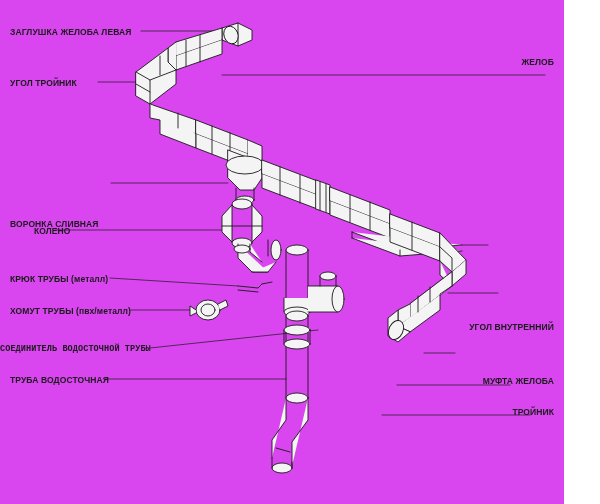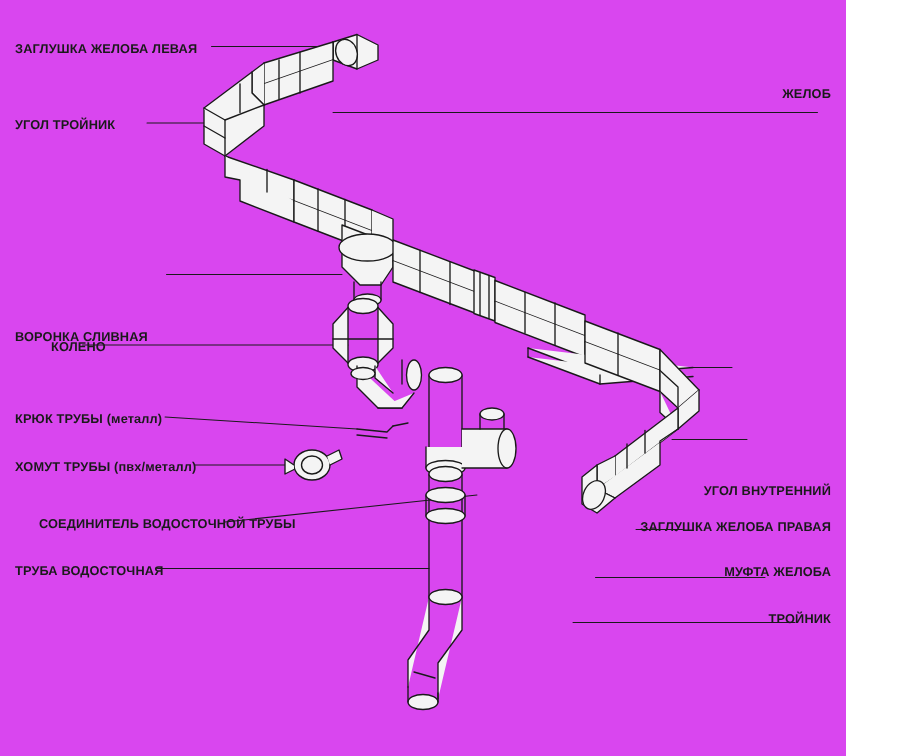--- a/index.html
+++ b/index.html
@@ -227,22 +227,21 @@
 
     </g>
   </svg>
 
   <div class="label" style="left:10px; top:27px;">ЗАГЛУШКА ЖЕЛОБА ЛЕВАЯ</div>
   <div class="label" style="left:10px; top:78px;">УГОЛ ТРОЙНИК</div>
   <div class="label" style="left:10px; top:179px;margin-top:40px;">ВОРОНКА СЛИВНАЯ</div>
   <div class="label" style="left:10px; top:226px;padding-left:24px;">КОЛЕНО</div>
   <div class="label" style="left:10px; top:274px;">КРЮК ТРУБЫ (металл)</div>
   <div class="label" style="left:10px; top:306px;">ХОМУТ ТРУБЫ (пвх/металл)</div>
-  <div class="label" style="left:26px; top:344px;">СОЕДИНИТЕЛЬ ВОДОСТОЧНОЙ ТРУБЫ</div>
+  <div class="label" style="left:0; top:344px;font-family:Liberation Mono, monospace;">СОЕДИНИТЕЛЬ ВОДОСТОЧНОЙ ТРУБЫ</div>
   <div class="label" style="left:10px; top:375px;text-align:right;">ТРУБА ВОДОСТОЧНАЯ</div>
 
   <div class="label right" style="right:10px; top:57px;">ЖЕЛОБ</div>
   <div class="label right" style="right:10px; top:286px;margin-top:36px;">УГОЛ ВНУТРЕННИЙ</div>
-  <div class="label right" style="right:10px; top:346px;">ЗАГЛУШКА ЖЕЛОБА ПРАВАЯ</div>
   <div class="label right" style="right:10px; top:376px;padding-left:12px;">МУФТА ЖЕЛОБА</div>
   <div class="label right" style="right:10px; top:407px;text-align:center;">ТРОЙНИК</div>
 
 </div>
 
 </body></html>

